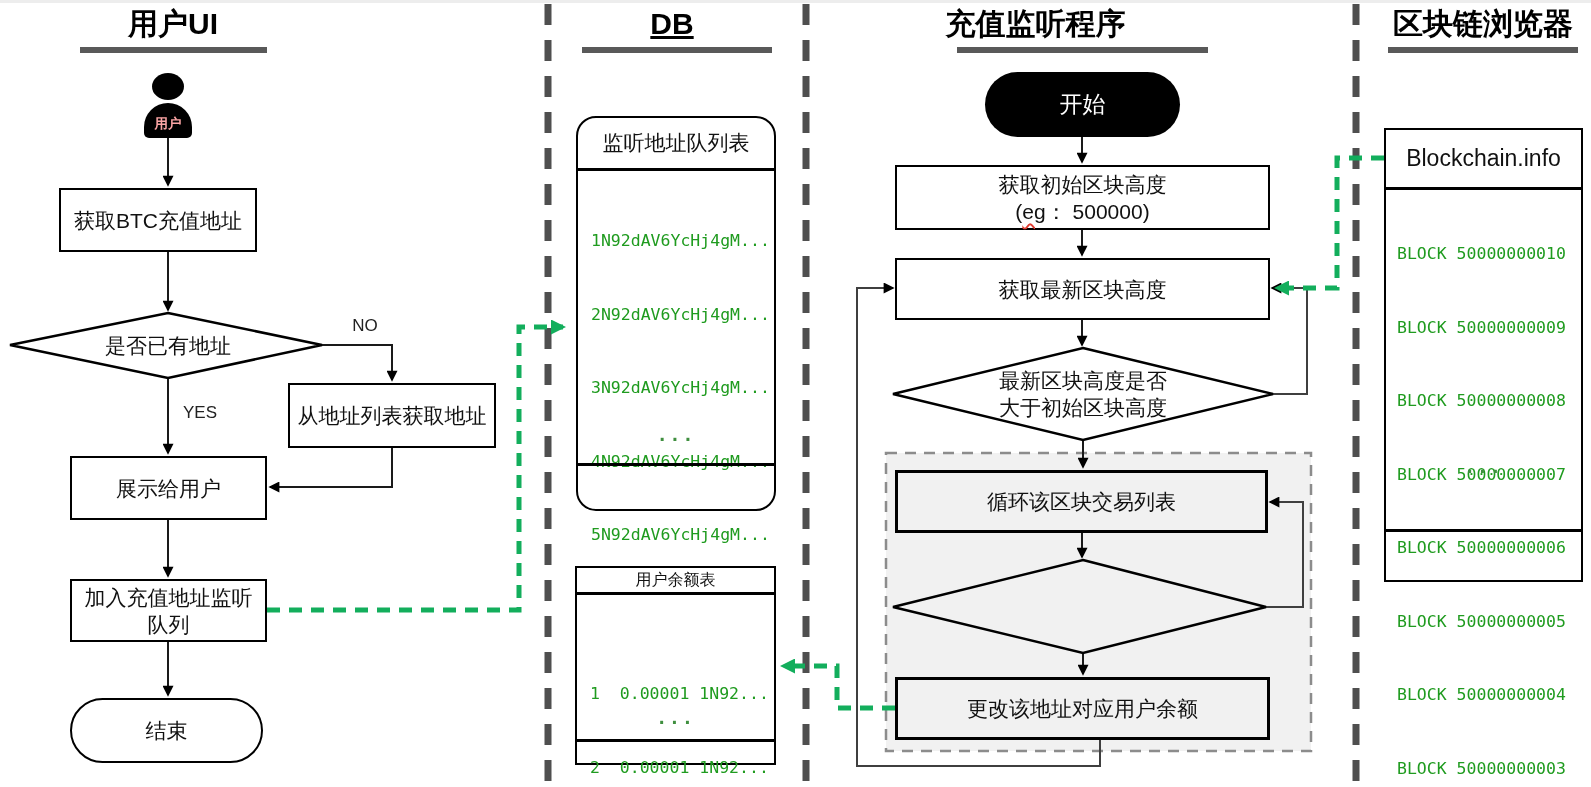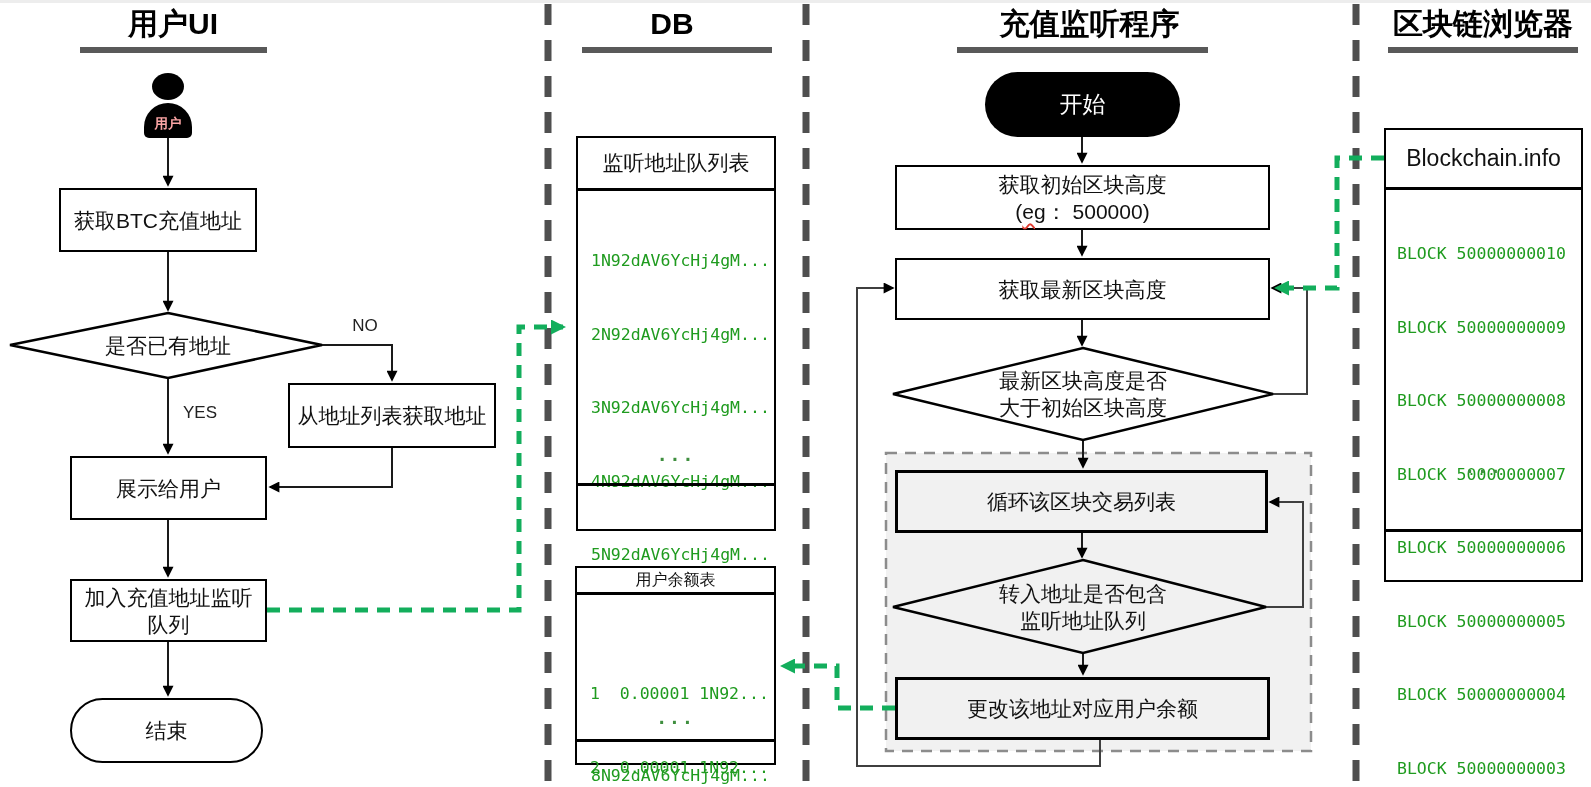--- a/index.html
+++ b/index.html
@@ -84,24 +84,24 @@
     <polygon points="1083,560 1266,607 1083,653 893,607" fill="#f1f1f1" stroke="#000" stroke-width="2.5"></polygon>
 
     <path d="M267,610 L519,610 L519,327 L563,327" stroke="#13ae5c" stroke-width="5" stroke-dasharray="13 9" fill="none" marker-end="url(#mG)"></path>
     <path d="M895,708 L837,708 L837,666 L783,666" stroke="#13ae5c" stroke-width="5" stroke-dasharray="13 9" fill="none" marker-end="url(#mG)"></path>
     <path d="M1384,158 L1337,158 L1337,288 L1277,288" stroke="#13ae5c" stroke-width="5" stroke-dasharray="13 9" fill="none" marker-end="url(#mG)"></path>
   </svg>
 
   <div class="hdr" style="left:63px;top:5px;width:220px;">用户UI</div>
   <div class="hdr-bar" style="left:80px;top:47px;width:187px;"></div>
 
-  <div class="hdr" style="left:572px;top:5px;width:200px;">DB</div>
+  <div class="hdr" style="left:572px;top:5px;width:200px;text-decoration:underline;">DB</div>
   <div class="hdr-bar" style="left:582px;top:47px;width:190px;"></div>
 
-  <div class="hdr" style="left:964px;top:5px;width:251px;">充值监听程序</div>
+  <div class="hdr" style="left:910px;top:5px;width:251px;">充值监听程序</div>
   <div class="hdr-bar" style="left:957px;top:47px;width:251px;"></div>
 
   <div class="hdr" style="left:1383px;top:5px;width:200px;">区块链浏览器</div>
   <div class="hdr-bar" style="left:1388px;top:47px;width:190px;"></div>
 
   <div class="actor-head" style="left:152px;top:73px;width:32px;height:27px;"></div>
   <div class="actor-body" style="left:144px;top:103px;width:48px;height:35px;">
     <span class="actor-label">用户</span>
   </div>
 
@@ -125,21 +125,21 @@
 
   <div class="node" style="left:70px;top:579px;width:197px;height:63px;">
     <span>加入充值地址监听</span>
     <span>队列</span>
   </div>
 
   <div class="node end-pill" style="left:70px;top:698px;width:193px;height:65px;">
     <span>结束</span>
   </div>
 
-  <div class="tbl" style="left:576px;top:136px;width:200px;height:395px;">
+  <div class="tbl" style="left:576px;top:116px;width:200px;height:395px;border-radius:20px;">
     <div class="tbl-header" style="top:0;height:50px;">监听地址队列表</div>
     <div class="tbl-divider" style="top:50px;"></div>
     <div class="mono-rows" style="left:13px;top:62px;">
       <div>1N92dAV6YcHj4gM...</div>
       <div>2N92dAV6YcHj4gM...</div>
       <div>3N92dAV6YcHj4gM...</div>
       <div>4N92dAV6YcHj4gM...</div>
       <div>5N92dAV6YcHj4gM...</div>
       <div>6N92dAV6YcHj4gM...</div>
       <div>7N92dAV6YcHj4gM...</div>
@@ -178,24 +178,20 @@
 
   <div class="dtext" style="left:933px;top:367px;width:300px;height:54px;">
     <span>最新区块高度是否</span>
     <span>大于初始区块高度</span>
   </div>
 
   <div class="node thick" style="left:895px;top:470px;width:373px;height:63px;">
     <span>循环该区块交易列表</span>
   </div>
 
-  <div class="dtext" style="left:933px;top:580px;width:300px;height:54px;">
-    <span>转入地址是否包含</span>
-    <span>监听地址队列</span>
-  </div>
 
   <div class="node thick" style="left:895px;top:677px;width:375px;height:63px;">
     <span>更改该地址对应用户余额</span>
   </div>
 
   <div class="tbl" style="left:1384px;top:128px;width:199px;height:454px;">
     <div class="tbl-header" style="top:0;height:57px;font-size:23px;">Blockchain.info</div>
     <div class="tbl-divider" style="top:57px;"></div>
     <div class="mono-rows" style="left:11px;top:63px;">
       <div>BLOCK 50000000010</div>

